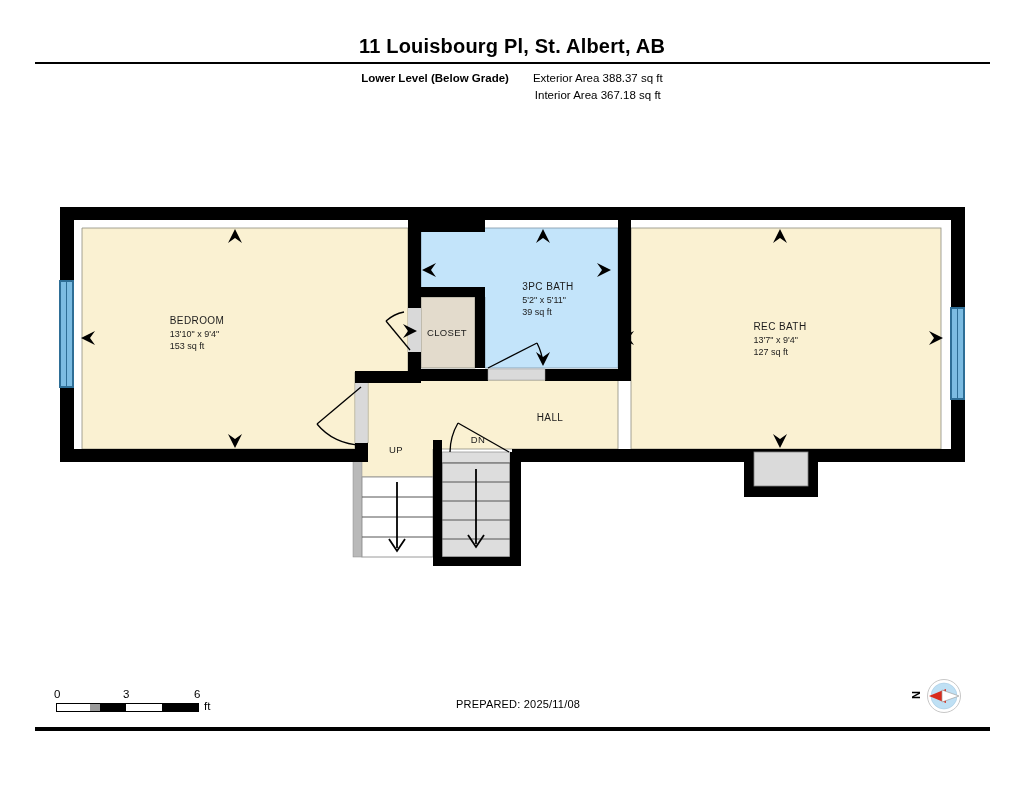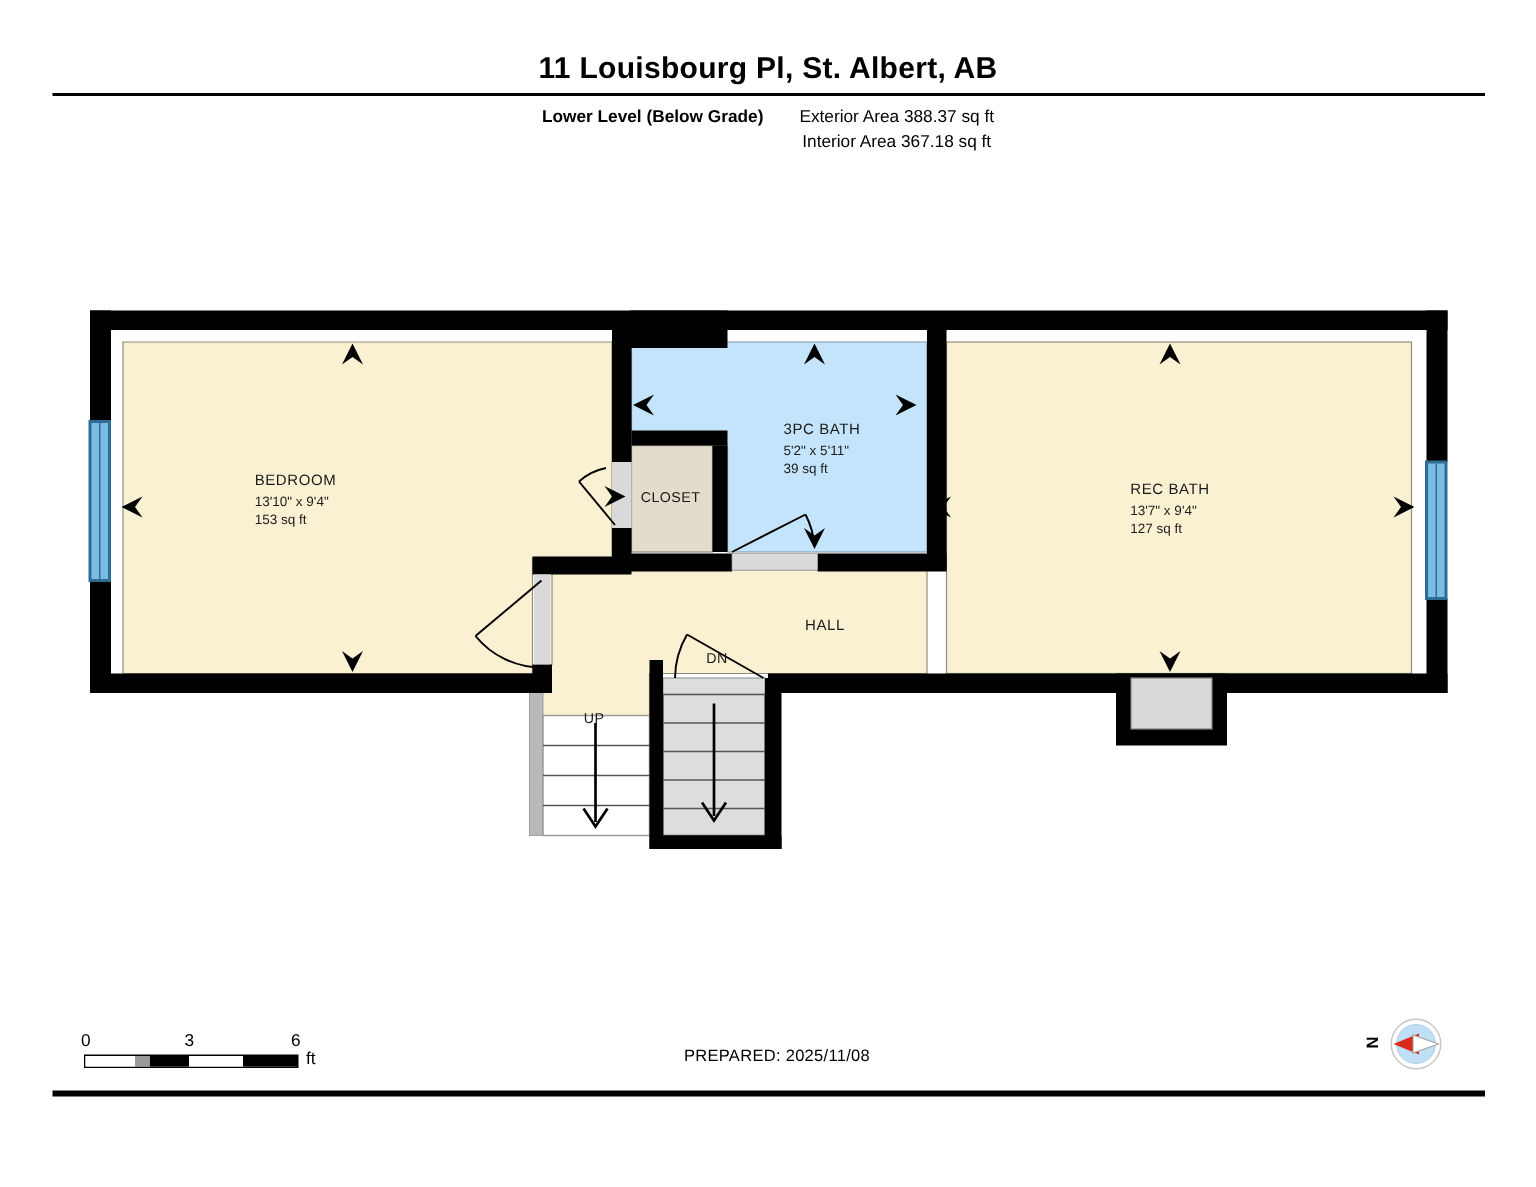--- a/index.html
+++ b/index.html
@@ -197,21 +197,21 @@
     <div class="small-lbl">CLOSET</div>
   </div>
   <div class="lbl" style="left:780px;top:340px">
     <div class="room-name">REC BATH</div>
     <div class="room-dims">13'7" x 9'4"</div>
     <div class="room-area">127 sq ft</div>
   </div>
   <div class="lbl" style="left:550px;top:418px">
     <div class="room-name">HALL</div>
   </div>
-  <div class="lbl" style="left:396px;top:480px">
+  <div class="lbl" style="left:396px;top:450px">
     <div class="small-lbl">UP</div>
   </div>
   <div class="lbl" style="left:478px;top:440px">
     <div class="small-lbl">DN</div>
   </div>
 
   <div class="scalebar">
     <span class="t0">0</span>
     <span class="t3">3</span>
     <span class="t6">6</span>

